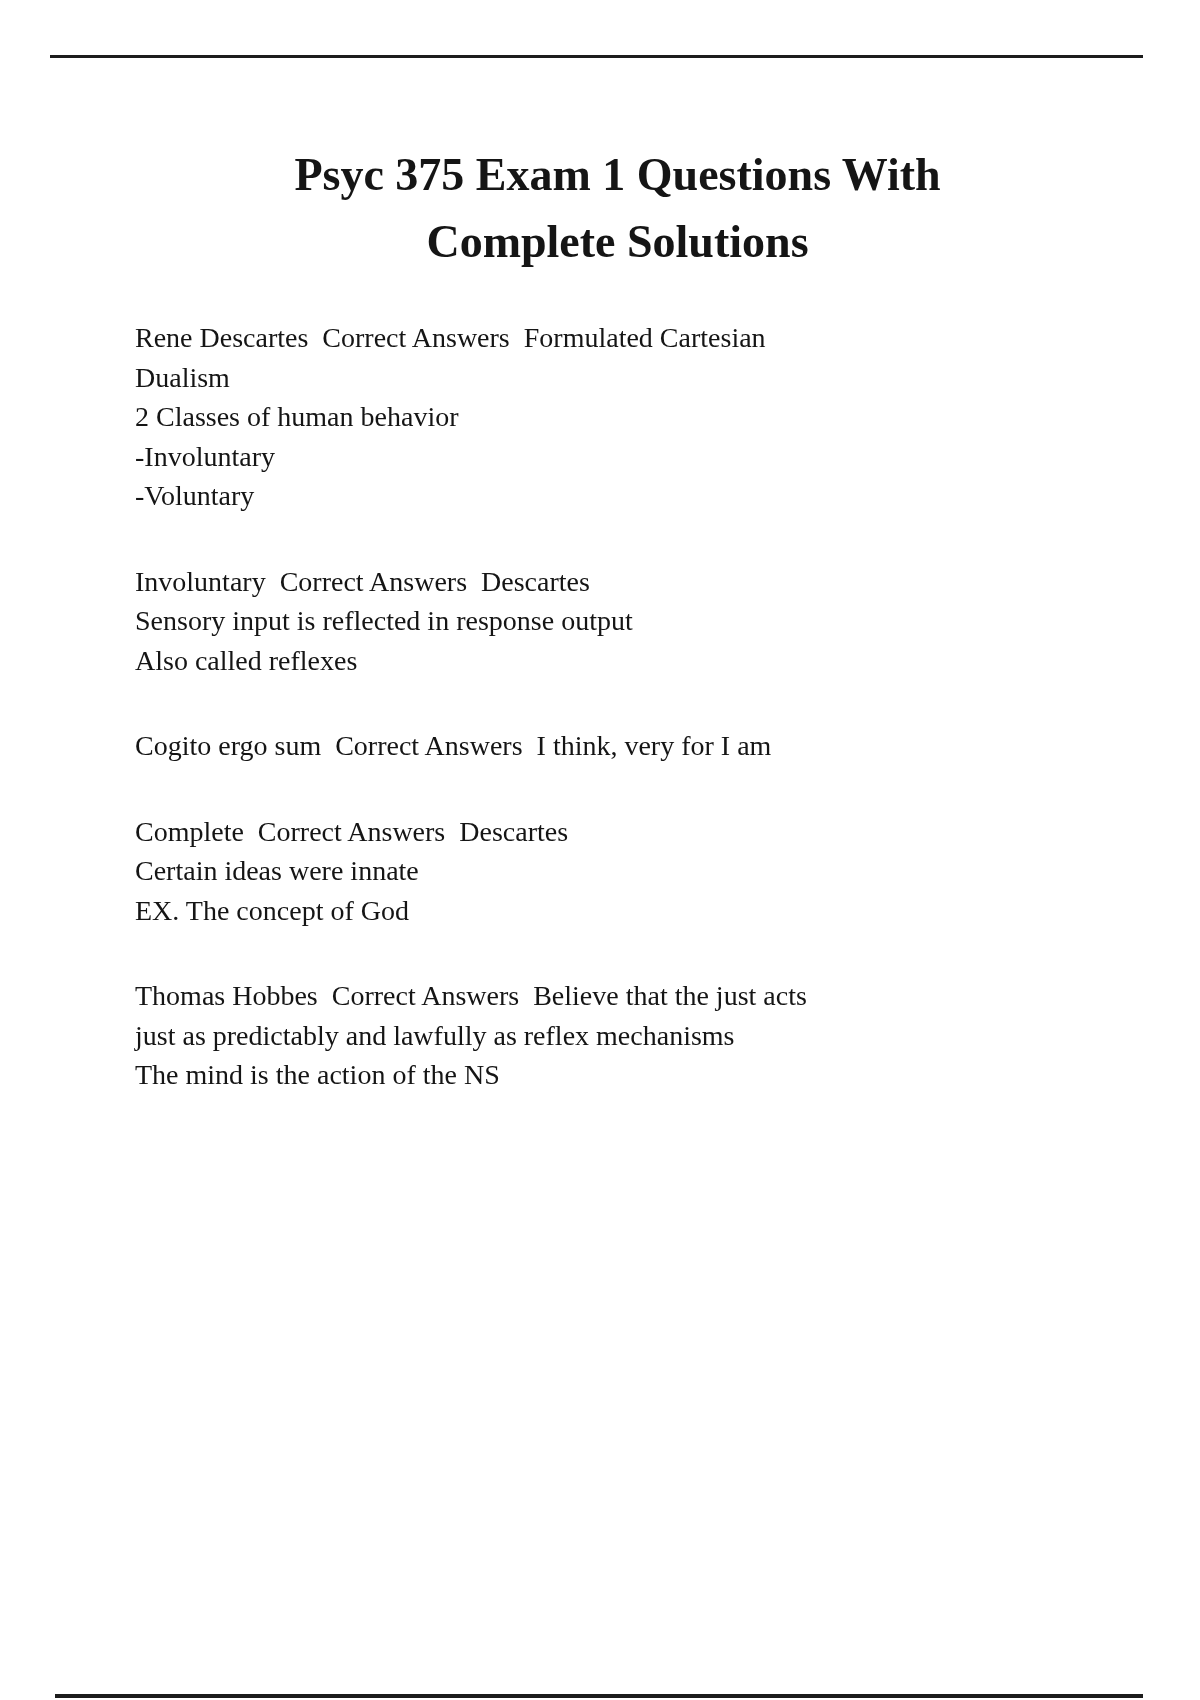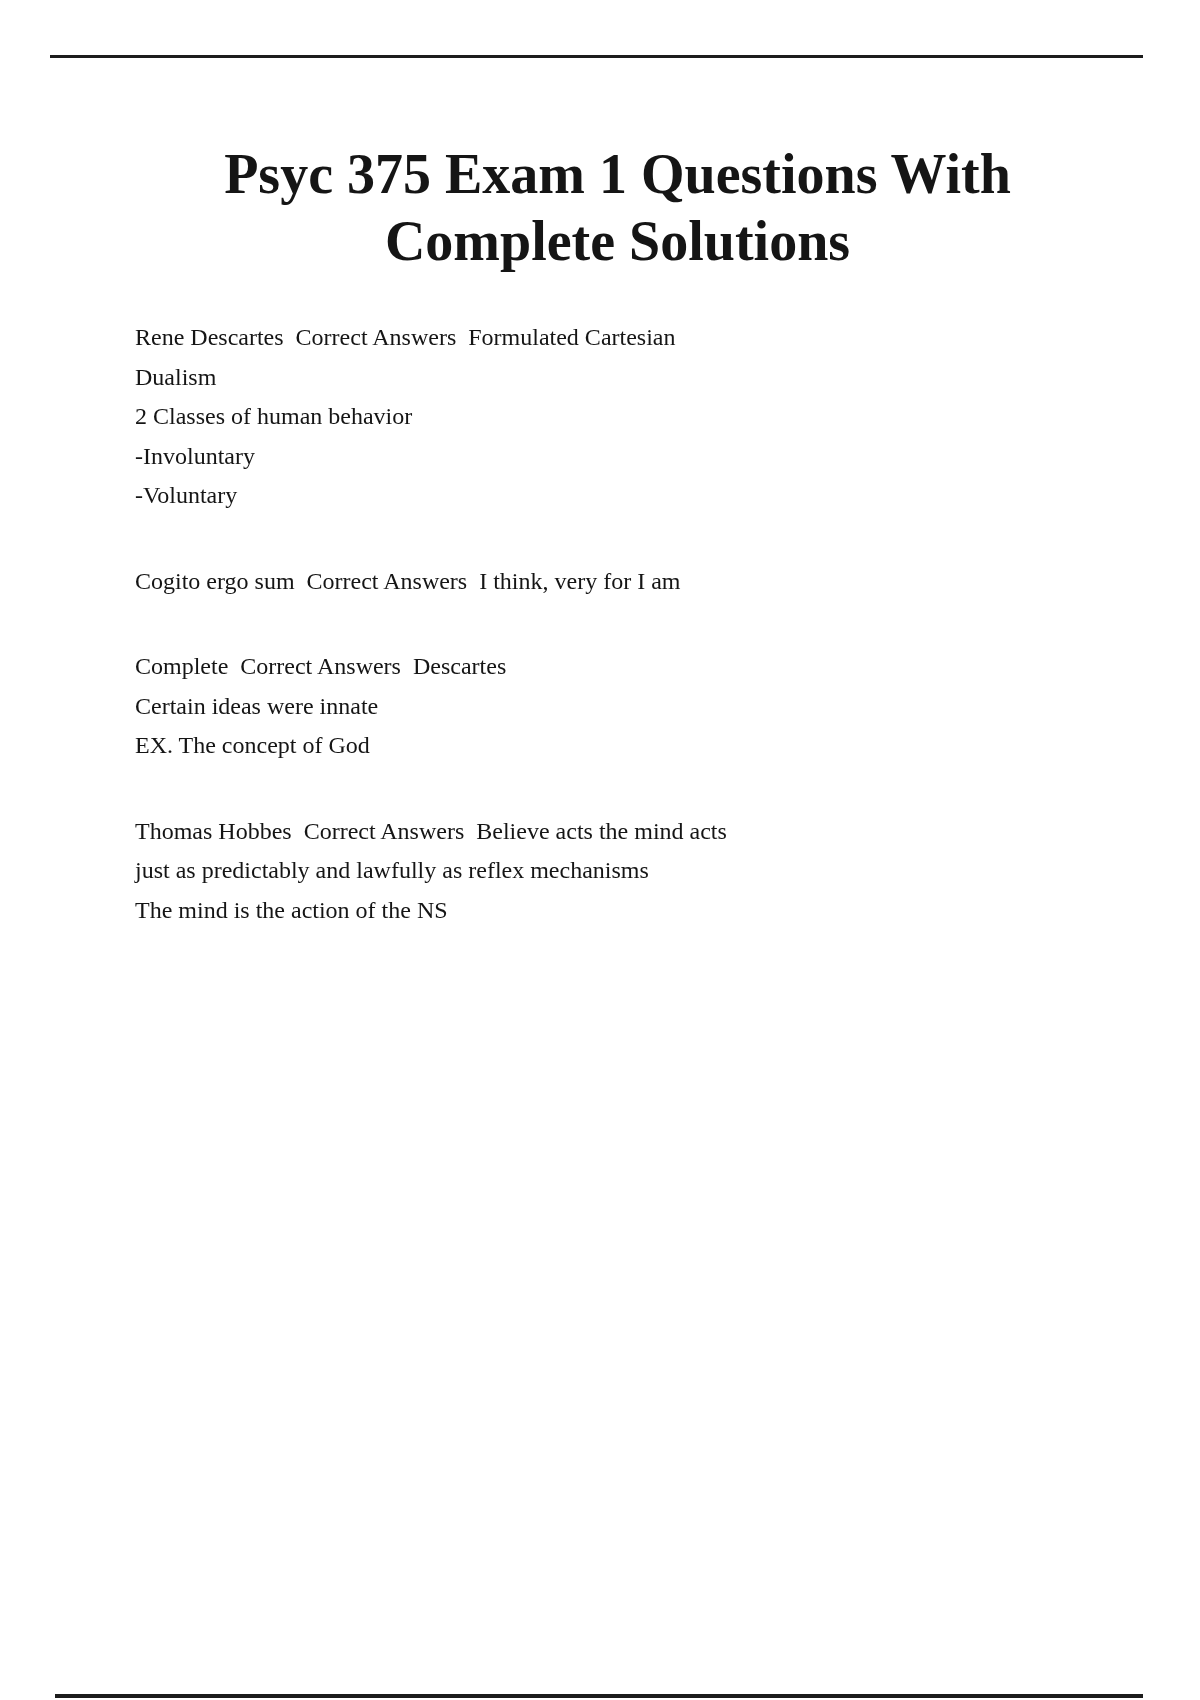--- a/index.html
+++ b/index.html
@@ -32,38 +32,38 @@
     height: 4px;
   }
 
   .title {
     position: absolute;
     left: 135px;
     top: 141px;
     width: 965px;
     margin: 0;
     text-align: center;
-    font-size: 56px;
+    font-size: 46px;
     line-height: 67px;
     font-weight: bold;
     white-space: pre-wrap;
     letter-spacing: 0;
     color: var(--text, #151515);
   }
 
   .doc-body {
     position: absolute;
     left: 135px;
     top: 318px;
     width: 980px;
   }
 
   .para {
     margin: 0 0 46px 0;
-    font-size: 24px;
+    font-size: 28px;
     line-height: 39.5px;
     white-space: pre-wrap;
     color: var(--text, #151515);
   }
 </style>
 </head>
 <body>
 
 <div class="page">
 
@@ -71,24 +71,27 @@
 
   <h1 class="title">Psyc 375 Exam 1 Questions With
 Complete Solutions</h1>
 
   <div class="doc-body">
     <p class="para">Rene Descartes  Correct Answers  Formulated Cartesian
 Dualism
 2 Classes of human behavior
 -Involuntary
 -Voluntary</p>
+    <p class="para">Involuntary  Correct Answers  Descartes
+Sensory input is reflected in response output
+Also called reflexes</p>
     <p class="para">Cogito ergo sum  Correct Answers  I think, very for I am</p>
     <p class="para">Complete  Correct Answers  Descartes
 Certain ideas were innate
 EX. The concept of God</p>
-    <p class="para">Thomas Hobbes  Correct Answers  Believe acts the mind acts
+    <p class="para">Thomas Hobbes  Correct Answers  Believe that the just acts
 just as predictably and lawfully as reflex mechanisms
 The mind is the action of the NS</p>
   </div>
 
   <div class="rule rule-bottom"></div>
 
 </div>
 
 </body></html>

